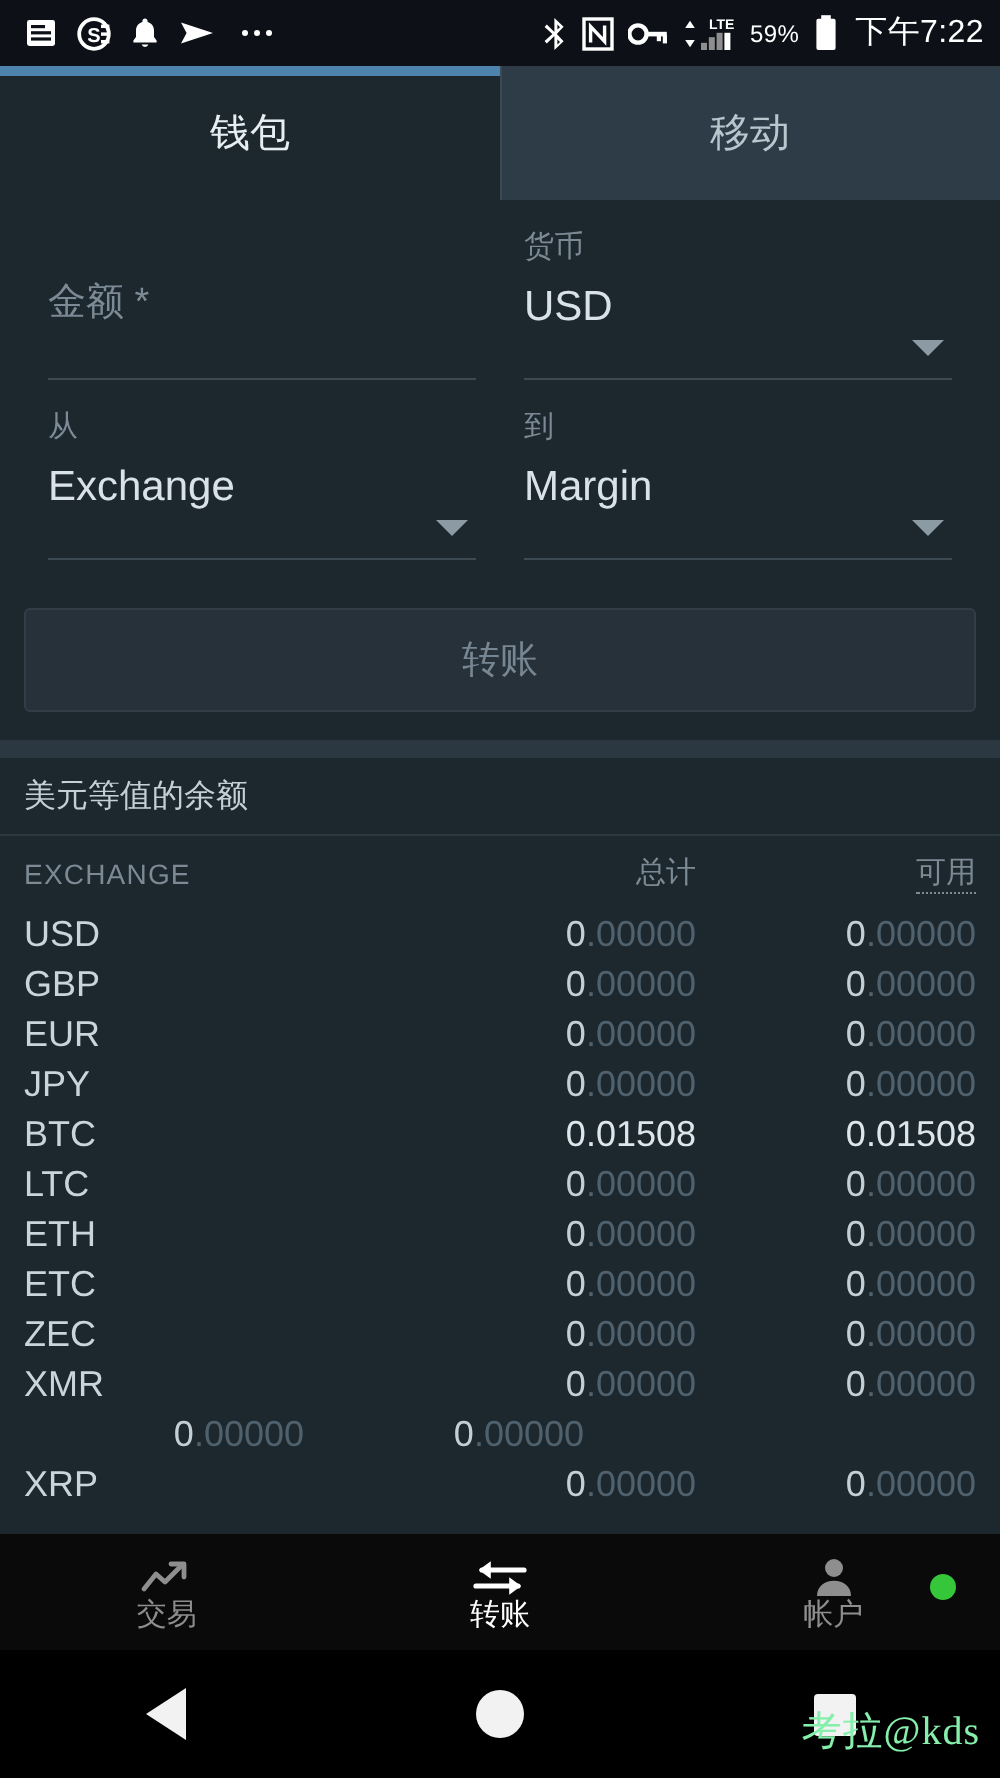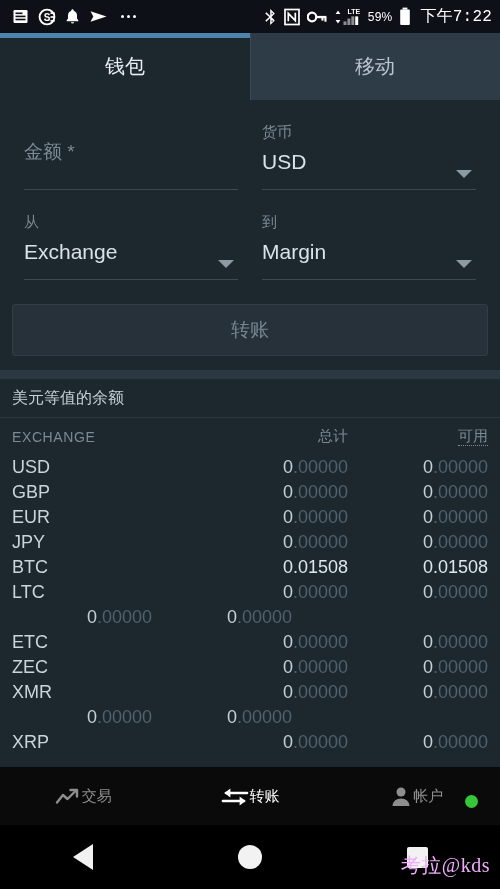--- a/index.html
+++ b/index.html
@@ -22,21 +22,21 @@
     background: #0d1117;
     display: flex; align-items: center;
     padding: 0 8px 0 12px;
     color: #ffffff;
   }
   .sb-left { display: flex; align-items: center; gap: 9px; }
   .sb-spacer { flex: 1 1 auto; }
   .sb-right { display: flex; align-items: center; gap: 7px; }
   .sb-icon { display: flex; align-items: center; justify-content: center; }
   .sb-pct { font-size: 12px; letter-spacing: .2px; font-weight: 500; }
-  .sb-time { font-size: 16px; letter-spacing: .2px; font-weight: 500; margin-left: 2px; font-family: Liberation Mono, monospace; }
+  .sb-time { font-size: 16px; letter-spacing: .2px; font-weight: 500; margin-left: 2px; }
   .dots { display: flex; gap: 3px; align-items: center; margin: 0 4px; }
   .dots i { width: 3px; height: 3px; border-radius: 50%; background: #fff; display: block; }
 
   
   .tabbar {
     flex: 0 0 67px; height: 67px;
     display: flex;
     background: #2d3c46;
   }
   .tab {
@@ -73,21 +73,20 @@
   }
   .field {
     width: 50%;
     padding: 0 12px;
     position: relative;
     height: 90px;
   }
   .field-label {
     font-size: 15px; color: #7b8a94;
     height: 20px; line-height: 20px;
-    margin-top: 8px;
   }
   .field-value {
     font-size: 21px; color: #d8e2e8;
     height: 40px; line-height: 40px;
     white-space: nowrap; overflow: hidden;
   }
   .field-underline {
     position: absolute; left: 12px; right: 12px; bottom: 14px;
     height: 1px; background: #3c4a53;
   }
@@ -147,21 +146,21 @@
   .td-num.nz .lead { color: #dde6eb; }
 
   
   .bottomnav {
     flex: 0 0 58px; height: 58px;
     background: #0a0a0a;
     display: flex; align-items: center;
   }
   .navitem {
     flex: 1 1 25%;
-    display: flex; flex-direction: row; align-items: center; justify-content: center;
+    display: flex; flex-direction: column; align-items: center; justify-content: flex-end;
     gap: 1px; position: relative;
     color: #8e8e8e;
   }
   .navitem.active { color: #ffffff; }
   .nav-label { font-size: 15px; line-height: 16px; }
   .nav-ico { height: 22px; display: flex; align-items: flex-end; }
   .greendot {
     position: absolute; width: 13px; height: 13px; border-radius: 50%;
     background: #35c63a; right: 22px; top: 10px;
   }
@@ -176,21 +175,21 @@
   .nav-back {
     width: 0; height: 0;
     border-top: 13px solid transparent;
     border-bottom: 13px solid transparent;
     border-right: 20px solid #f2f2f2;
   }
   .nav-home { width: 24px; height: 24px; border-radius: 50%; background: #f2f2f2; }
   .nav-recent { width: 21px; height: 21px; background: #f2f2f2; border-radius: 2px; }
   .watermark {
     position: absolute; right: 10px; bottom: 10px;
-    color: #f0abfc; font-size: 20px;
+    color: #86efac; font-size: 20px;
     font-family: "Liberation Serif", serif;
     letter-spacing: .5px;
   }
 </style>
 </head>
 <body>
 
 <div id="app">
 
   <div class="statusbar">
@@ -355,20 +354,21 @@
           <span class="td-name">BTC</span>
           <span class="td-num nz"><span class="lead">0</span>.01508</span>
           <span class="td-num nz"><span class="lead">0</span>.01508</span>
         </div>
         <div class="trow">
           <span class="td-name">LTC</span>
           <span class="td-num"><span class="lead">0</span>.00000</span>
           <span class="td-num"><span class="lead">0</span>.00000</span>
         </div>
         <div class="trow">
+          <span class="td-name">ETH</span>
           <span class="td-num"><span class="lead">0</span>.00000</span>
           <span class="td-num"><span class="lead">0</span>.00000</span>
         </div>
         <div class="trow">
           <span class="td-name">ETC</span>
           <span class="td-num"><span class="lead">0</span>.00000</span>
           <span class="td-num"><span class="lead">0</span>.00000</span>
         </div>
         <div class="trow">
           <span class="td-name">ZEC</span>

